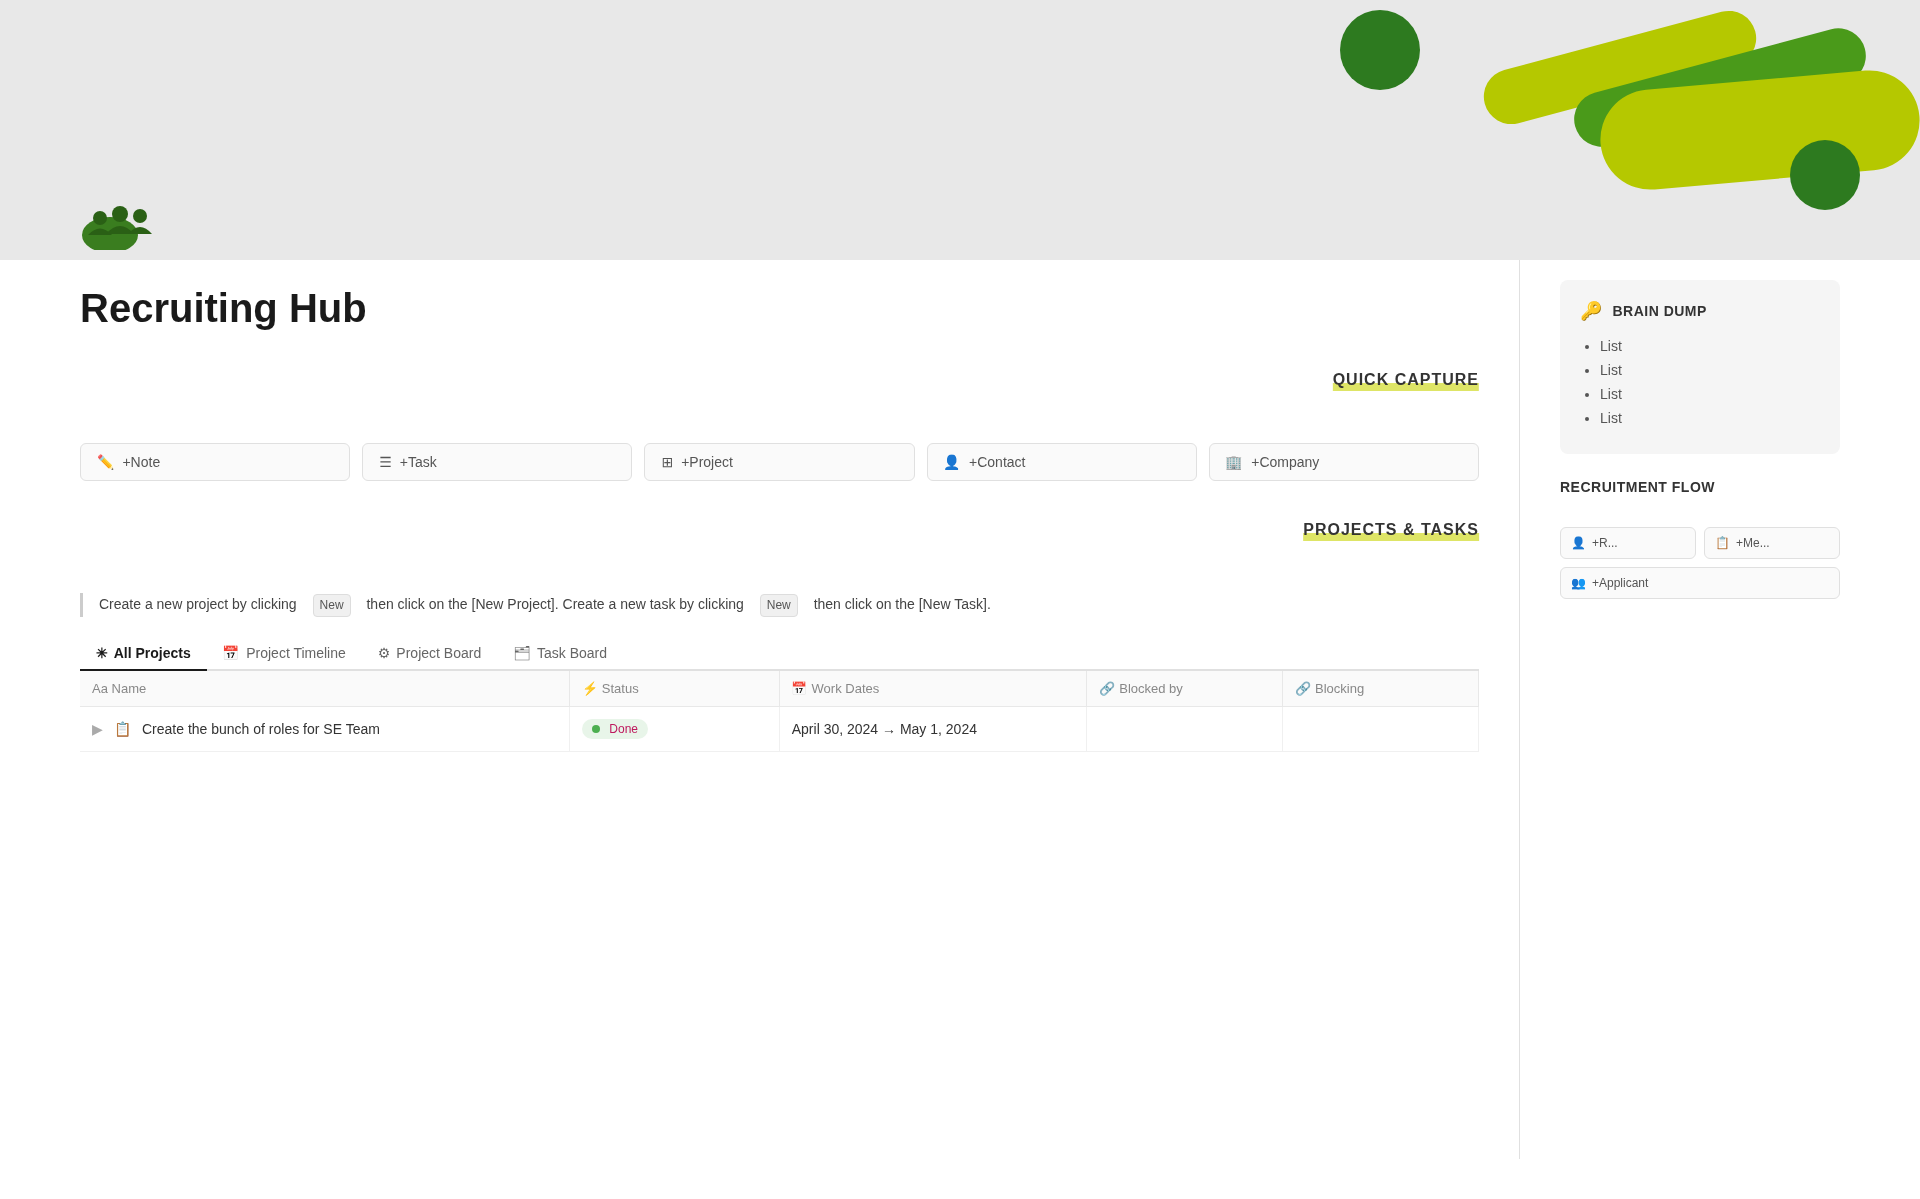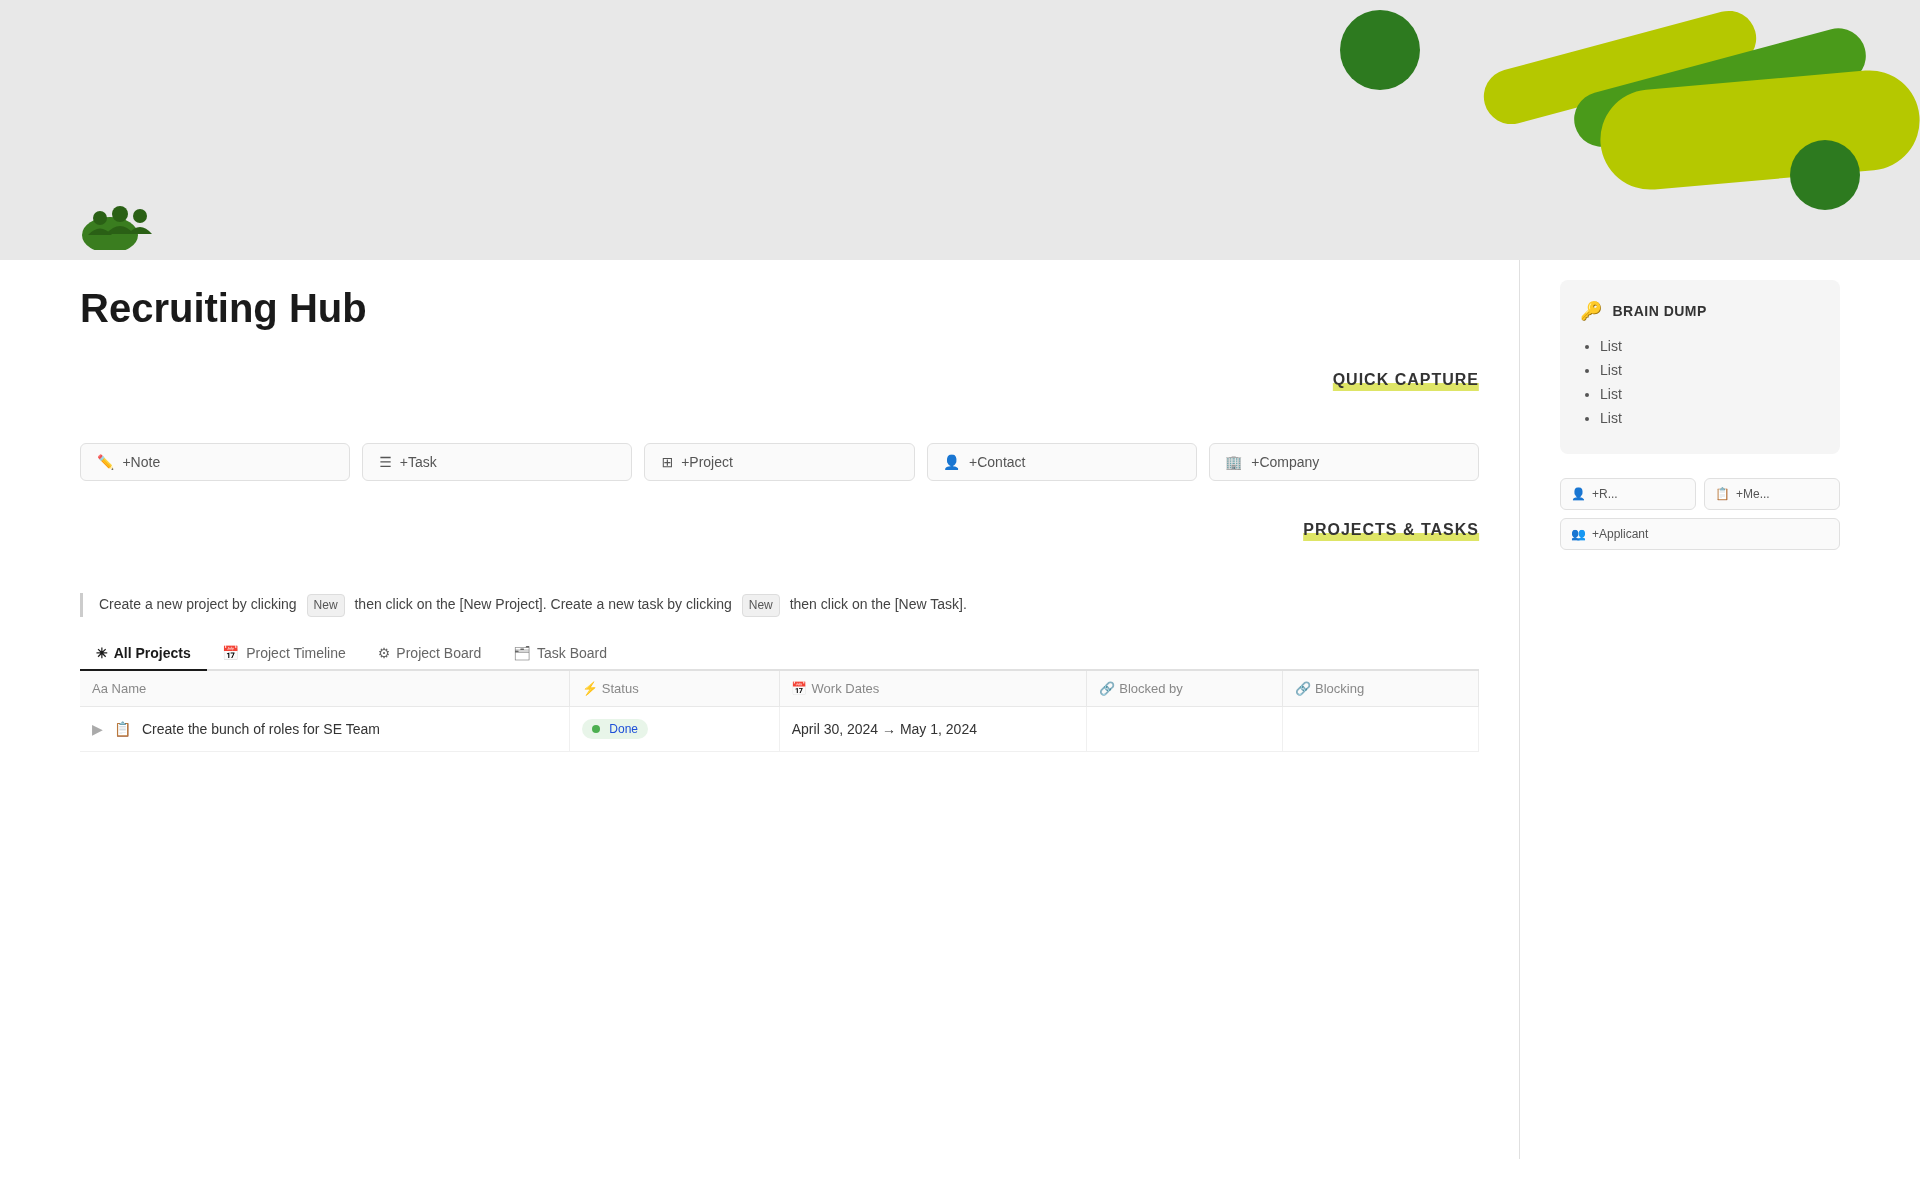--- a/index.html
+++ b/index.html
@@ -170,21 +170,21 @@
     }
 
     .inline-badge {
       display: inline-block;
       background: #f0f0f0;
       border: 1px solid #ddd;
       border-radius: 4px;
       padding: 1px 6px;
       font-size: 12px;
       color: #555;
-      margin: 0 6px;
+      margin: 0 12px;
     }
 
     
     .tabs-row {
       display: flex;
       gap: 0;
       border-bottom: 2px solid #e0e0e0;
       margin-bottom: 0;
     }
 
@@ -244,21 +244,21 @@
       border-radius: 12px;
       font-size: 12px;
       font-weight: 500;
     }
     .status-not-started {
       background: #f5f5f5;
       color: #888;
     }
     .status-done {
       background: #e8f5e9;
-      color: #1d4ed8;
+      color: #be185d;
     }
     .status-dot {
       display: inline-block;
       width: 8px;
       height: 8px;
       border-radius: 50%;
       margin-right: 6px;
     }
     .dot-grey { background: #bbb; }
     .dot-green { background: #4caf50; }
@@ -530,20 +530,23 @@
       </div>
       <ul class="brain-dump-list">
         <li>List</li>
         <li>List</li>
         <li>List</li>
         <li>List</li>
       </ul>
     </div>
 
     <div class="recruitment-flow-section">
+      <div style="margin-bottom:16px;">
+        <span class="recruitment-heading">RECRUITMENT FLOW</span>
+      </div>
 
       <div class="recruitment-buttons">
         <button class="rec-btn">
           <span>👤</span>
           <span>+R...</span>
         </button>
         <button class="rec-btn">
           <span>📋</span>
           <span>+Me...</span>
         </button>

